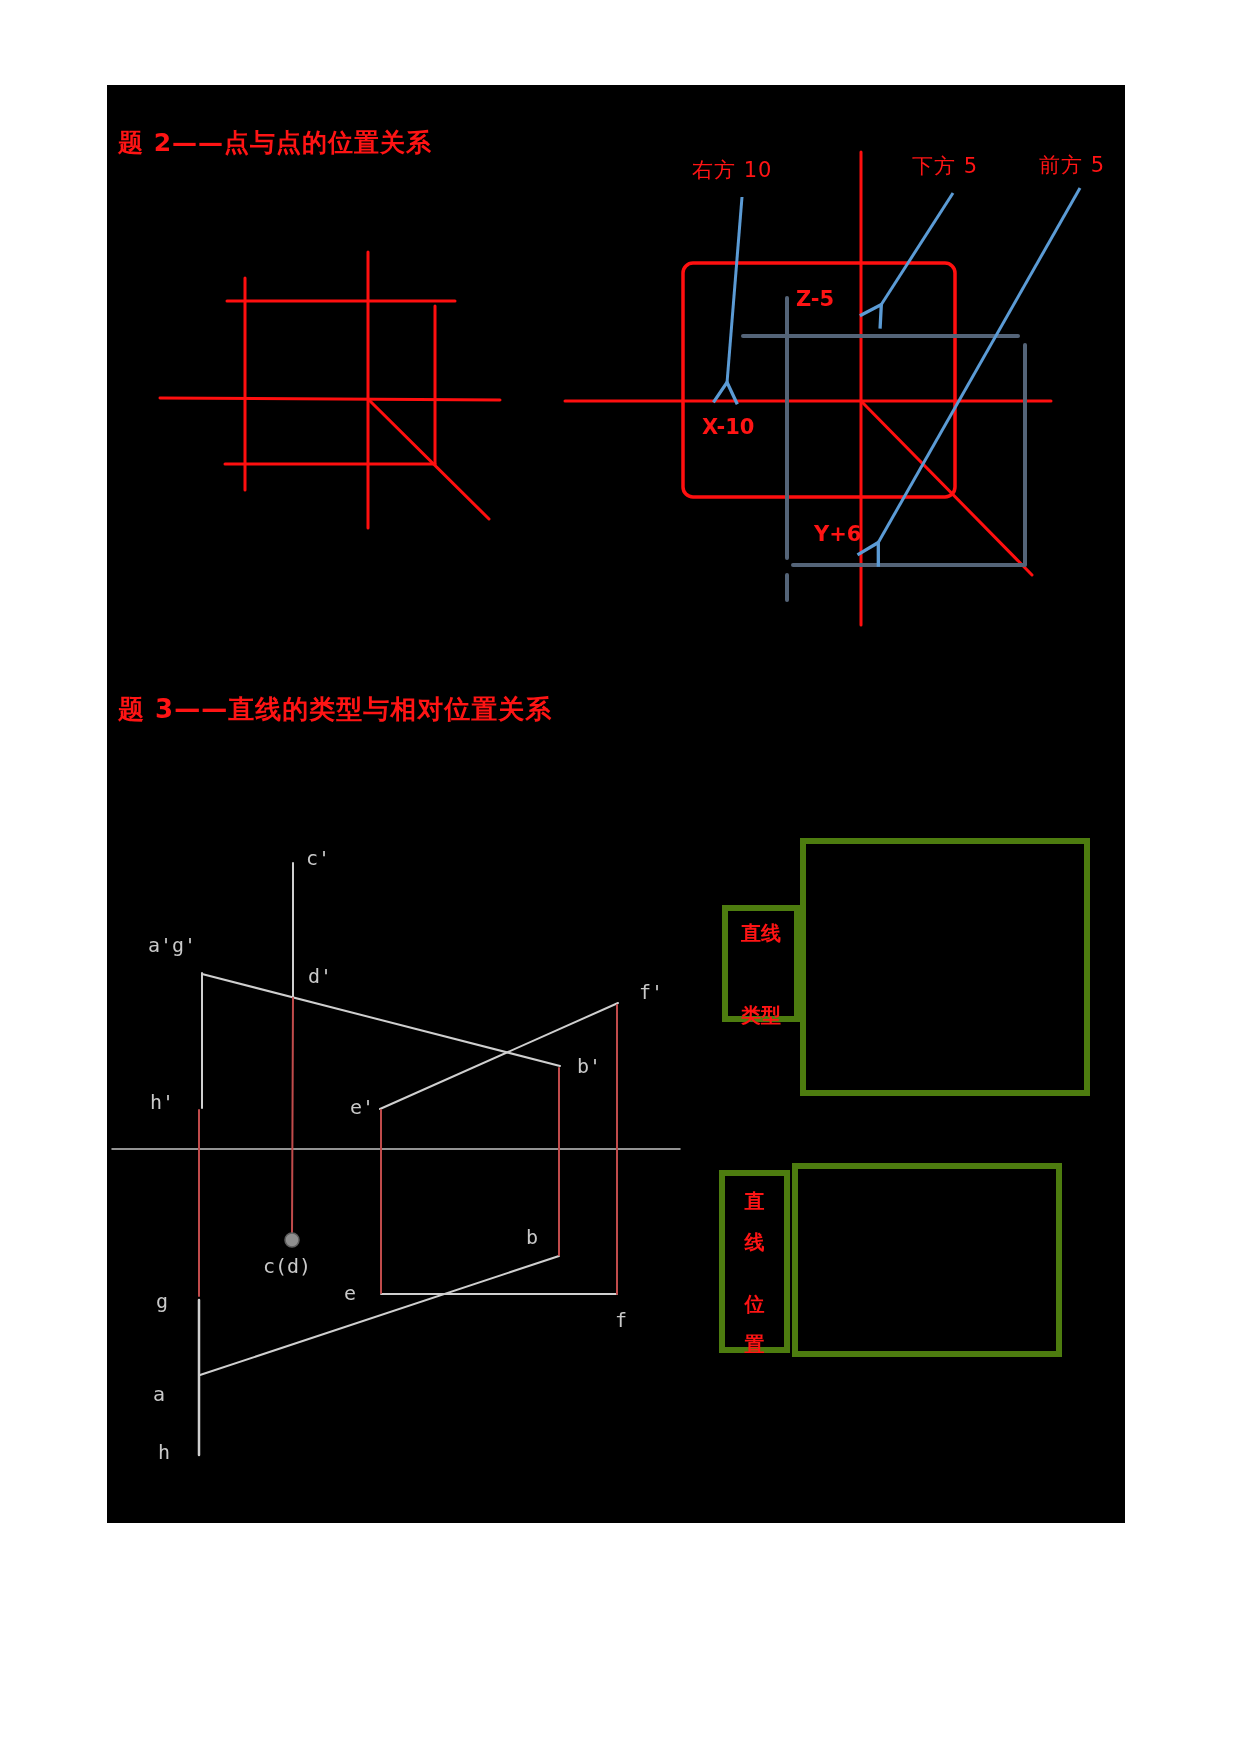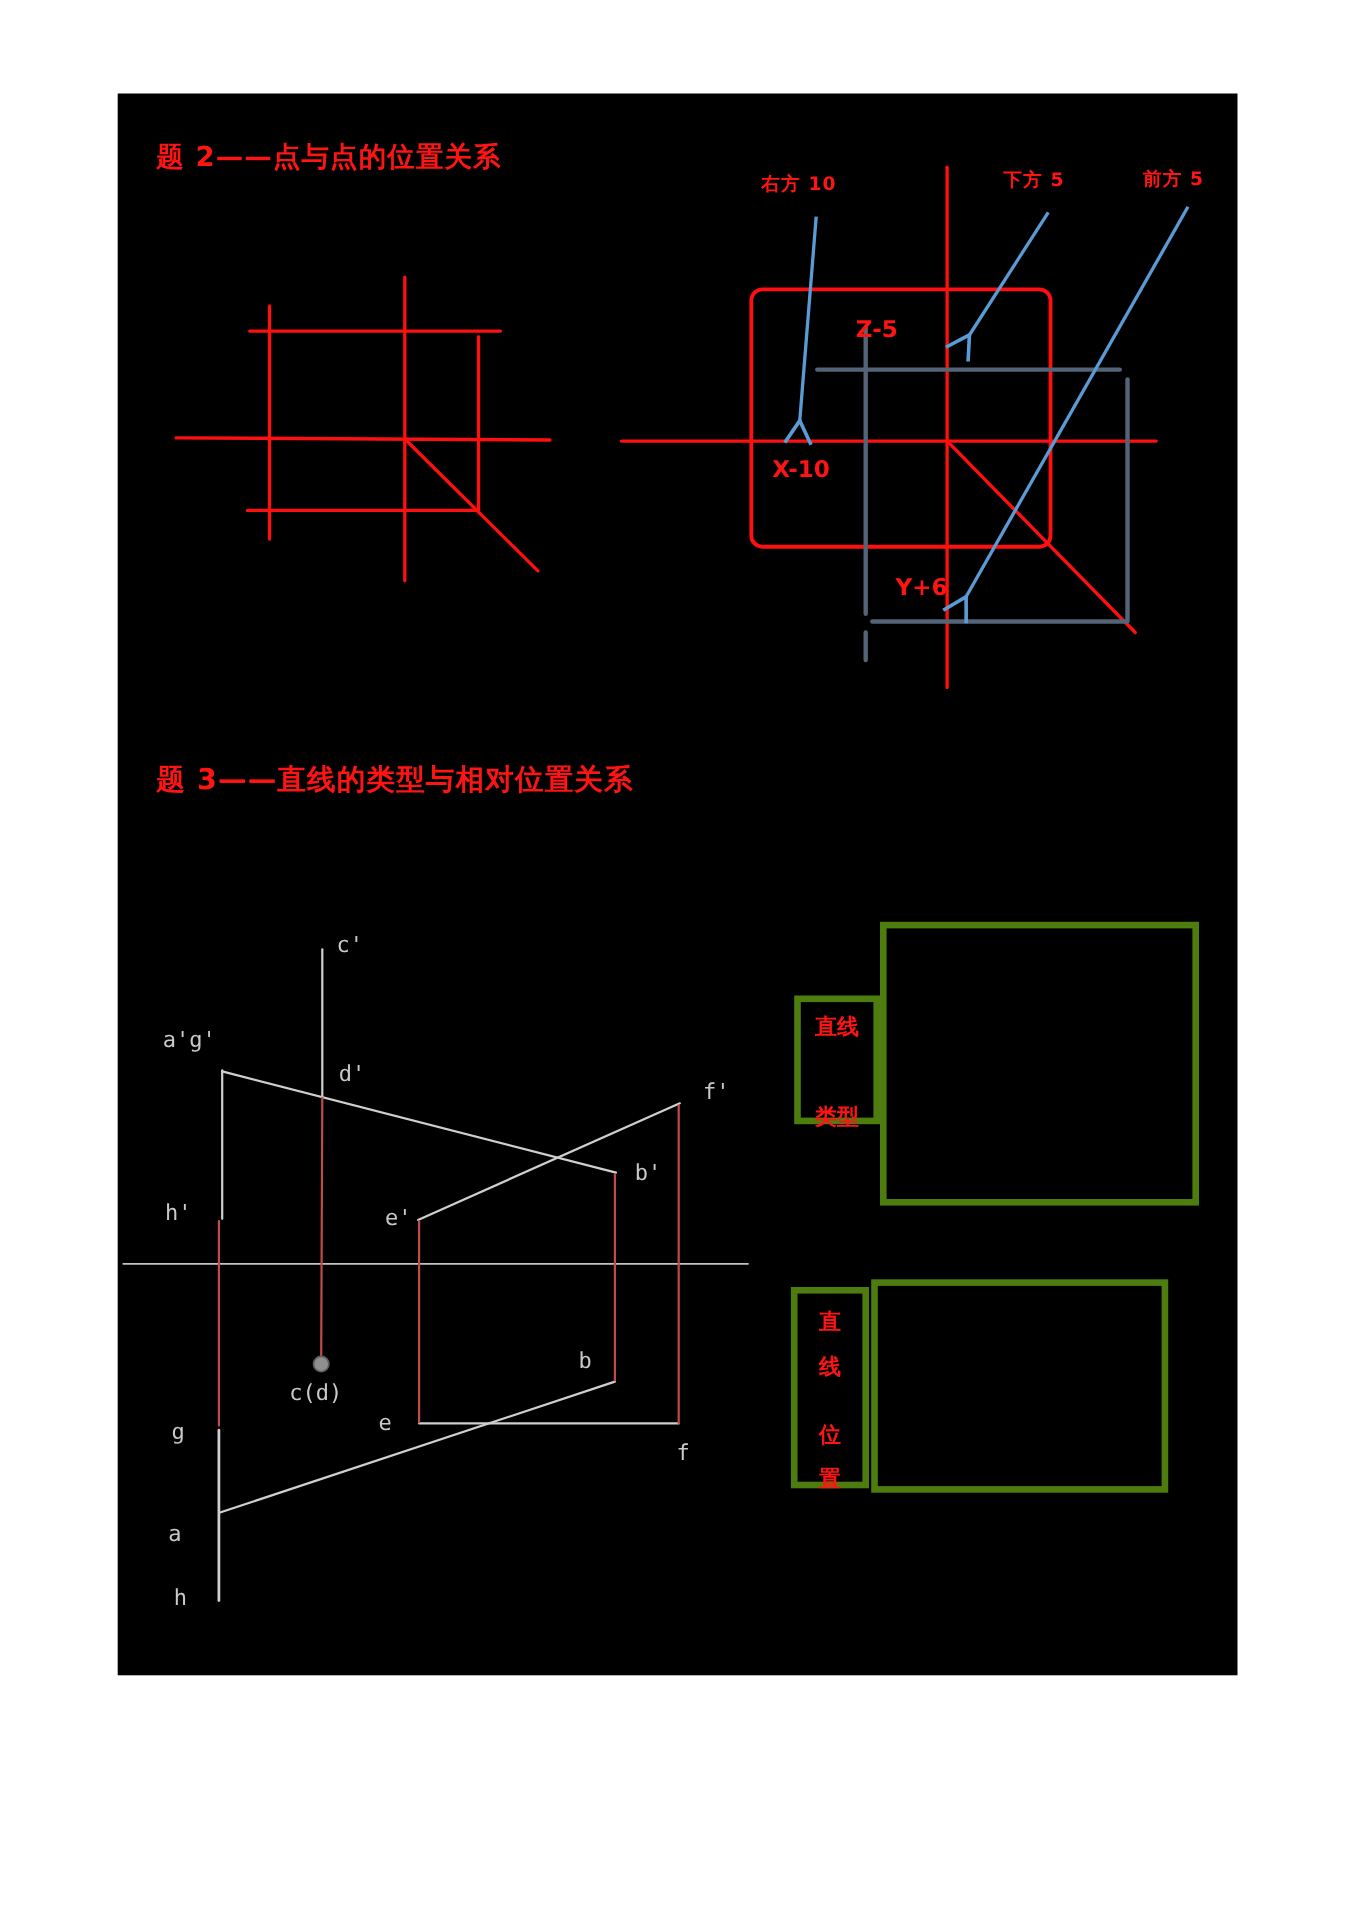--- a/index.html
+++ b/index.html
@@ -3,22 +3,22 @@
 <meta charset="utf-8">
 <style>
   html,body{margin:0;padding:0;}
   body{
     width:1240px;height:1754px;position:relative;background:#ffffff;
     font-family:"DejaVu Sans", sans-serif;overflow:hidden;
   }
   #canvas{position:absolute;left:107px;top:85px;width:1018px;height:1438px;background:#000;}
   svg.layer{position:absolute;left:0;top:0;width:1240px;height:1754px;}
   .lbl{position:absolute;white-space:nowrap;line-height:1;}
-  .title{color:#ff1414;font-weight:bold;font-size:25px;letter-spacing:1px;margin-left:24px;}
-  .rednote{color:#ff1414;font-weight:bold;font-size:17px;letter-spacing:1px;}
+  .title{color:#ff1414;font-weight:bold;font-size:25px;letter-spacing:1px;}
+  .rednote{color:#ff1414;font-weight:normal;font-size:21px;letter-spacing:1px;}
   .redcoord{color:#ff1414;font-weight:bold;font-size:21px;}
   .ptlbl{color:#c9c9c9;font-family:"DejaVu Sans Mono", monospace;font-size:20px;}
   .bluebox{position:absolute;border:6px solid #4d7c0f;background:transparent;box-sizing:border-box;}
   .boxtext{color:#ff1414;font-weight:bold;font-size:20px;text-align:center;}
   .vstack{display:flex;flex-direction:column;align-items:center;}
 </style>
 </head>
 <body>
 
 <div id="canvas"></div>
@@ -82,21 +82,21 @@
 
   <circle cx="292" cy="1240" r="7" fill="#8f8f8f" stroke="#5e5e5e" stroke-width="1.5"></circle>
 </svg>
 
 <div class="lbl title" style="left:118px;top:130px;">题 2——点与点的位置关系</div>
 <div class="lbl title" style="left:118px;top:696px;font-size:26px;">题 3——直线的类型与相对位置关系</div>
 
 <div class="lbl rednote" style="left:692px;top:160px;">右方 10</div>
 <div class="lbl rednote" style="left:912px;top:156px;">下方 5</div>
 <div class="lbl rednote" style="left:1039px;top:155px;text-align:right;">前方 5</div>
-<div class="lbl redcoord" style="left:778px;top:289px;">Z-5</div>
+<div class="lbl redcoord" style="left:796px;top:289px;">Z-5</div>
 <div class="lbl redcoord" style="left:702px;top:417px;">X-10</div>
 <div class="lbl redcoord" style="left:814px;top:524px;">Y+6</div>
 
 <div class="lbl ptlbl" style="left:306px;top:848px;">c'</div>
 <div class="lbl ptlbl" style="left:148px;top:935px;">a'g'</div>
 <div class="lbl ptlbl" style="left:308px;top:966px;">d'</div>
 <div class="lbl ptlbl" style="left:639px;top:982px;">f'</div>
 <div class="lbl ptlbl" style="left:577px;top:1056px;">b'</div>
 <div class="lbl ptlbl" style="left:350px;top:1097px;">e'</div>
 <div class="lbl ptlbl" style="left:150px;top:1092px;">h'</div>

